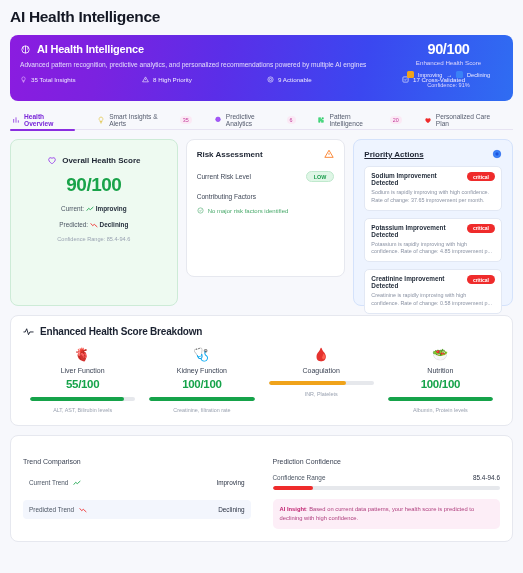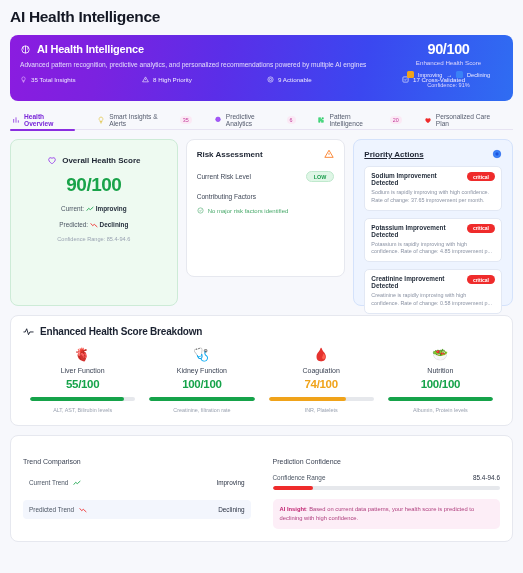--- a/index.html
+++ b/index.html
@@ -347,21 +347,20 @@
         <div class="bd-name">Kidney Function</div>
         <div class="bd-val" style="color:#16a34a">100/100</div>
         <div class="bd-bar">
             <span style="width:100%;background:#16a34a"></span>
           </div>
         <div class="bd-note">Creatinine, filtration rate</div>
       </div>
       <div class="bd-cell">
         <div class="bd-emoji">🩸</div>
         <div class="bd-name">Coagulation</div>
-        <div class="bd-val" style="color:#f0a31a">74/100</div>
         <div class="bd-bar">
             <span style="width:74%;background:#f0a31a"></span>
           </div>
         <div class="bd-note">INR, Platelets</div>
       </div>
       <div class="bd-cell">
         <div class="bd-emoji">🥗</div>
         <div class="bd-name">Nutrition</div>
         <div class="bd-val" style="color:#16a34a">100/100</div>
         <div class="bd-bar">

